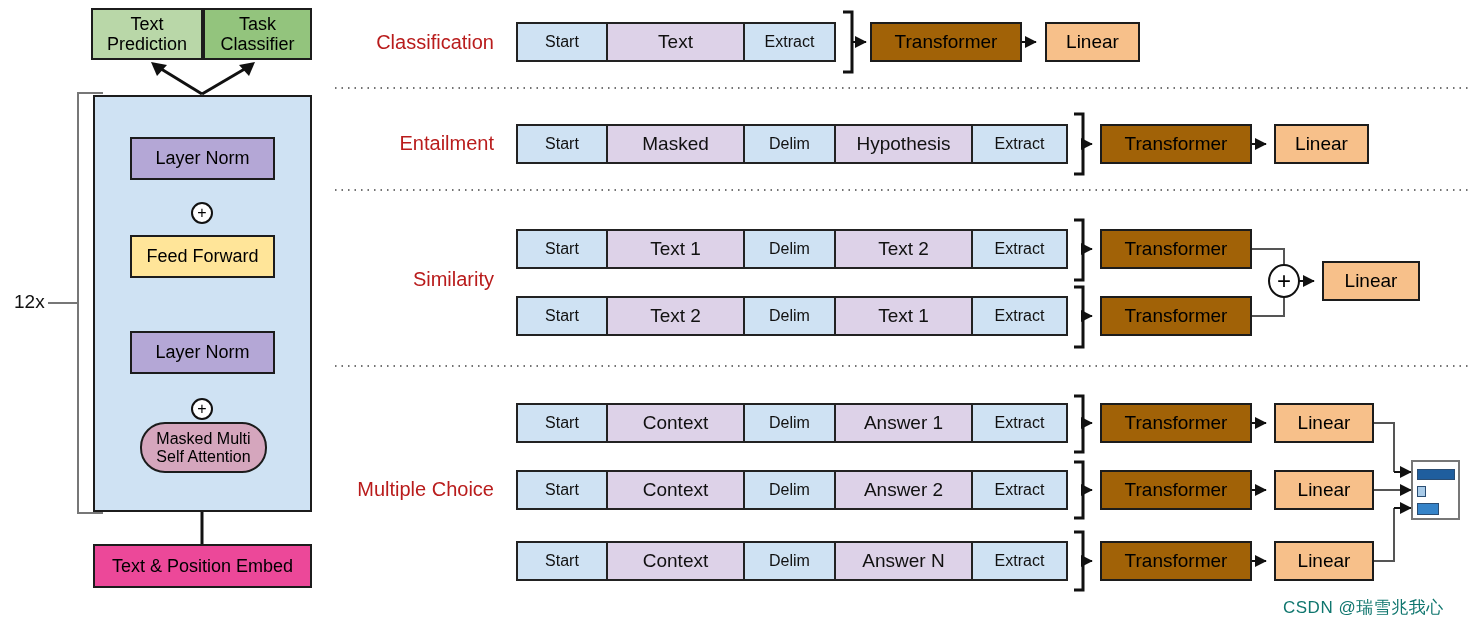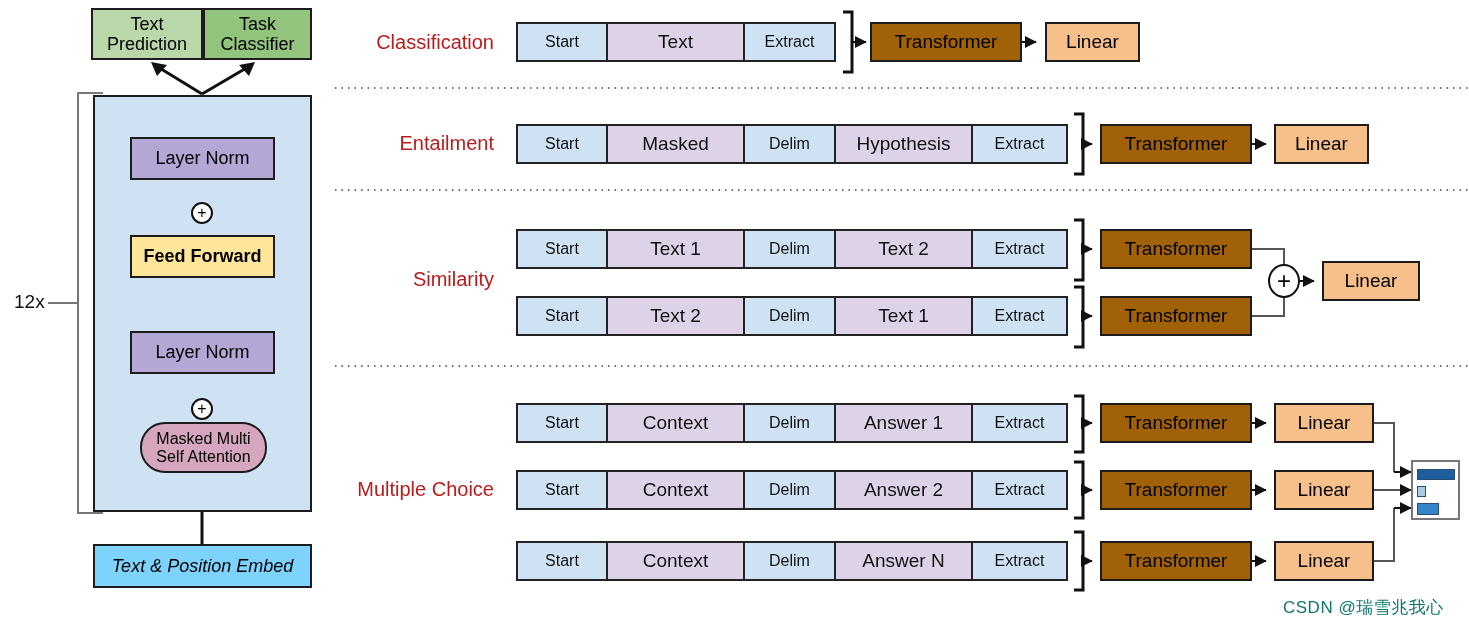--- a/index.html
+++ b/index.html
@@ -17,21 +17,21 @@
     font-family:"Liberation Sans",sans-serif;
   }
 
   
   .plate{background:#cfe2f3;border:2px solid #1c1c1c;}
   .c-green-l{background:#b9d7a8;}
   .c-green-d{background:#93c47d;}
   .c-purple{background:#b4a7d6;}
   .c-yellow{background:#ffe599;}
   .c-pink{background:#d5a6bd;}
-  .c-orange{background:#7dd3fc;font-style:italic;}
+  .c-orange{background:#ec4899;}
   .c-blue-tok{background:#cfe2f3;}
   .c-purple-tok{background:#ddd2e8;}
   .c-green-tr{background:#a16207;}
   .c-orange-lin{background:#f7c08a;}
 
   
   .tok{
     position:absolute;box-sizing:border-box;
     border:2px solid #222;
     display:flex;align-items:center;justify-content:center;
@@ -159,21 +159,21 @@
 Classifier</div>
 
   <div class="box plate" style="left:93px;top:95px;width:219px;height:417px;"></div>
 
   <div class="box c-purple" style="left:130px;top:137px;width:145px;height:43px;font-size:18px;">Layer Norm</div>
 
   <div class="abs" style="left:191px;top:202px;width:22px;height:22px;border:2px solid #111;border-radius:50%;background:#fff;display:flex;align-items:center;justify-content:center;font-size:16px;line-height:1;">
     <span>+</span>
   </div>
 
-  <div class="box c-yellow" style="left:130px;top:235px;width:145px;height:43px;font-size:18px;font-weight:bold;">Feed Forward</div>
+  <div class="box c-yellow" style="left:130px;top:235px;width:145px;height:43px;font-size:18px;">Feed Forward</div>
 
   <div class="box c-purple" style="left:130px;top:331px;width:145px;height:43px;font-size:18px;">Layer Norm</div>
 
   <div class="abs" style="left:191px;top:398px;width:22px;height:22px;border:2px solid #111;border-radius:50%;background:#fff;display:flex;align-items:center;justify-content:center;font-size:16px;line-height:1;">
     <span>+</span>
   </div>
 
   <div class="box c-pink" style="left:140px;top:422px;width:127px;height:51px;font-size:16px;white-space:pre-line;border-radius:25px;">Masked Multi
 Self Attention</div>
 

